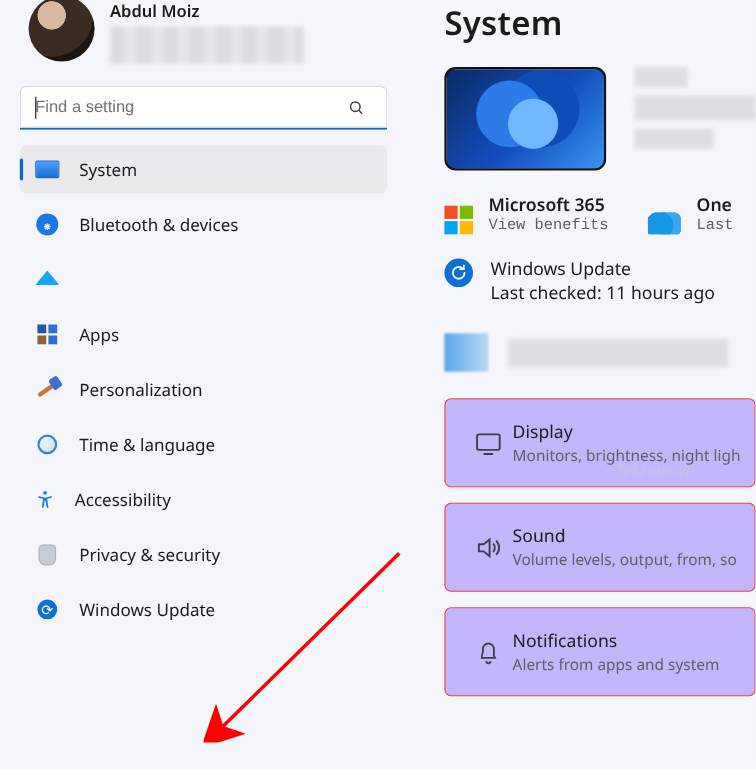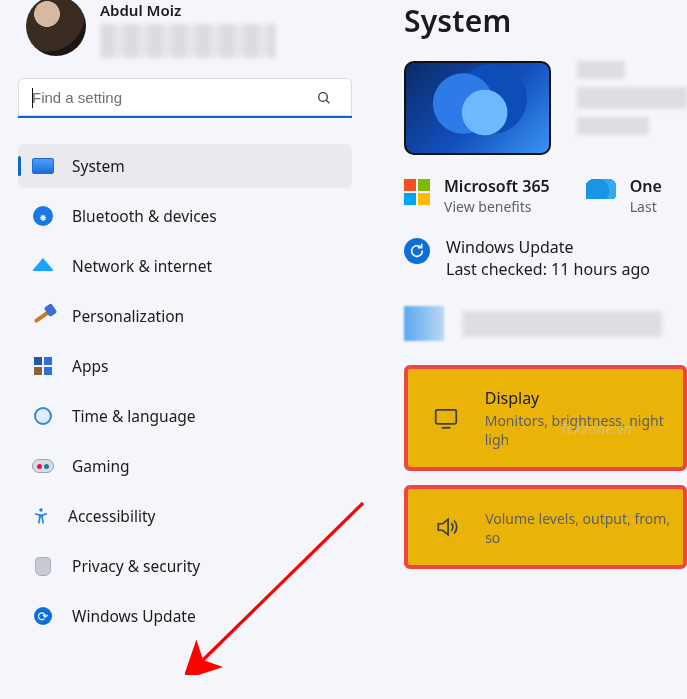--- a/index.html
+++ b/index.html
@@ -34,21 +34,21 @@
     margin-top: -4px;
   }
   .profile-text { padding-top: 0; }
   .profile-name { font-size: 15px; font-weight: 600; color:#1b1b1b; }
   .profile-sub {
     width: 176px; height: 34px; margin-top:4px;
     background: repeating-linear-gradient(90deg,#d7d8dc 0 14px,#e3e4e7 14px 24px);
     filter: blur(2px); opacity:.85;
   }
 
-  .search-wrap { position: relative; margin-bottom: 26px; }
+  .search-wrap { position: relative; margin-bottom: 14px; }
   .search {
     width: 334px; height: 40px;
     border: none;
     border-bottom: 2px solid #1067c6;
     border-radius: 6px 6px 0 0;
     background:#ffffff;
     padding: 0 42px 0 14px;
     font-size: 15px;
     color:#222;
     box-shadow: 0 0 0 1px #d9dbe0 inset;
@@ -117,41 +117,41 @@
     background:
       radial-gradient(circle at 55% 55%, #6fb7ff 0 24%, transparent 25%),
       radial-gradient(circle at 40% 45%, #2d7be8 0 30%, transparent 31%),
       radial-gradient(circle at 60% 40%, #0d4db8 0 34%, transparent 35%),
       linear-gradient(135deg,#0b2a66,#124fbd 55%,#3a93f2);
   }
   .hero-text .blur-line{height:18px;background:#d7d8dc;filter:blur(2px);opacity:.8;margin-bottom:8px;}
   .hero-text .bl1{width:48px;} .hero-text .bl2{width:110px;height:22px;} .hero-text .bl3{width:72px;}
 
   .svc-row { display:flex; gap:36px; margin-bottom:20px;}
-  .svc { display:flex; gap:14px; align-items:flex-start; }
+  .svc { display:flex; gap:14px; align-items:flex-end; }
   .svc .svc-title{font-size:16px;font-weight:600;}
-  .svc .svc-sub{font-size:14px;color:#5d6065;}
+  .svc .svc-sub{font-size:14px;color:#5d6065;font-family:Liberation Mono, monospace;}
   .ms365 {
     width:26px;height:26px;display:grid;grid-template-columns:1fr 1fr;grid-template-rows:1fr 1fr;gap:2px;margin-top:4px;
   }
   .ms365 span:nth-child(1){background:#f25022;} .ms365 span:nth-child(2){background:#7fba00;}
   .ms365 span:nth-child(3){background:#00a4ef;} .ms365 span:nth-child(4){background:#ffb900;}
   .onedrive-ic{width:30px;height:20px;margin-top:4px;background:radial-gradient(circle at 35% 60%,#1796e6 0 55%,transparent 56%),radial-gradient(circle at 65% 55%,#36a9f0 0 55%,transparent 56%),radial-gradient(circle at 50% 80%,#5cbcf5 0 60%,transparent 61%);}
 
   .wu-row { display:flex; gap:16px; align-items:flex-start; margin-bottom:26px;}
   .wu-ic {width:26px;height:26px;border-radius:50%;background:#0f6fd8;color:#fff;display:flex;align-items:center;justify-content:center;margin-top:2px;}
 
   .blur-wide{display:flex;align-items:center;gap:18px;margin-bottom:24px;}
   .blur-sq{width:40px;height:35px;background:linear-gradient(90deg,#5aa8ef,#bcd8f3);filter:blur(1px);} 
   .blur-bar{width:200px;height:26px;background:#d9dadd;filter:blur(2px);opacity:.85;}
 
   .card-list{display:flex;flex-direction:column;gap:14px;}
   .card{
-    background:#eab308;border:4px solid #ef4444;border-radius:6px;
-    padding:18px 0 18px 24px;display:flex;gap:24px;align-items:center;
+    background:#c4b5fd;border:1px solid #ef4444;border-radius:6px;
+    padding:18px 0 18px 24px;display:flex;gap:7px;align-items:center;
     box-shadow:0 1px 2px rgba(0,0,0,.02);
   }
   .card-ic{width:30px;display:flex;justify-content:center;color:#3c3f44;}
   .card-title{font-size:16px;font-weight:400;color:#1b1b1b;}
   .card-sub{font-size:14px;color:#5d6065;margin-top:2px;}
 
   .watermark{position:absolute;left:560px;top:418px;color:#c9cbd0;font-size:15px;font-style:italic;opacity:.55;pointer-events:none;}
 
   
   .arrow{position:absolute;left:185px;top:495px;width:190px;height:180px;pointer-events:none;}
@@ -191,56 +191,49 @@
       <span class="nav-icon">
           <span class="ic-bt">⁕</span>
         </span>
       <span>Bluetooth &amp; devices</span>
     </div>
 
     <div class="nav-item">
       <span class="nav-icon">
           <span class="ic-wifi"></span>
         </span>
-      <span>Network &amp; internet</span>
-    </div>
-
-    <div class="nav-item">
-      <span class="nav-icon">
-          <span class="ic-brush"></span>
-        </span>
-      <span>Personalization</span>
     </div>
 
     <div class="nav-item">
       <span class="nav-icon">
         <span class="ic-apps">
             <span></span>
             <span></span>
             <span></span>
             <span></span>
           </span>
       </span>
       <span>Apps</span>
     </div>
 
+    <div class="nav-item">
+      <span class="nav-icon">
+          <span class="ic-brush"></span>
+        </span>
+      <span>Personalization</span>
+    </div>
+
 
     <div class="nav-item">
       <span class="nav-icon">
           <span class="ic-time"></span>
         </span>
       <span>Time &amp; language</span>
     </div>
 
-    <div class="nav-item">
-      <span class="nav-icon">
-          <span class="ic-game"></span>
-        </span>
-      <span>Gaming</span>
-    </div>
 
     <div class="nav-item">
       <span class="nav-icon ic-acc">
         <svg viewBox="0 0 24 24" width="20" height="20" fill="#1e7fe0">
             <circle cx="12" cy="4" r="2.3"></circle>
             <path d="M4 8l8 2 8-2v2l-5.5 1.5L16 22h-2l-1.5-8h-1L10 22H8l1.5-10.5L4 10z"></path>
           </svg>
       </span>
       <span>Accessibility</span>
     </div>
@@ -332,24 +325,37 @@
 
     <div class="card">
       <div class="card-ic">
         <svg viewBox="0 0 24 24" width="26" height="26" fill="none" stroke="currentColor" stroke-width="1.6">
             <polygon points="4,9 8,9 13,5 13,19 8,15 4,15"></polygon>
             <path d="M16 8.5a5 5 0 0 1 0 7"></path>
             <path d="M18.5 6a8.5 8.5 0 0 1 0 12"></path>
           </svg>
       </div>
       <div>
+        <div class="card-title">Sound</div>
         <div class="card-sub">Volume levels, output, from, so</div>
       </div>
     </div>
 
+    <div class="card">
+      <div class="card-ic">
+        <svg viewBox="0 0 24 24" width="24" height="24" fill="none" stroke="currentColor" stroke-width="1.6">
+            <path d="M6 17h12l-1.2-2.2A7 7 0 0 0 17 12V9a5 5 0 0 0-10 0v3a7 7 0 0 0-.8 2.8z"></path>
+            <path d="M10 20a2 2 0 0 0 4 0"></path>
+          </svg>
+      </div>
+      <div>
+        <div class="card-title">Notifications</div>
+        <div class="card-sub">Alerts from apps and system</div>
+      </div>
+    </div>
 
   </div>
 </div>
 
 <div class="watermark">Tekzone.vn</div>
 
 <svg class="arrow" viewBox="0 0 190 180">
   <defs>
     <marker id="ah" markerWidth="14" markerHeight="14" refX="3" refY="6" orient="auto">
       <path d="M0,0 L12,6 L0,12 L3,6 z" fill="#ff0000"></path>

